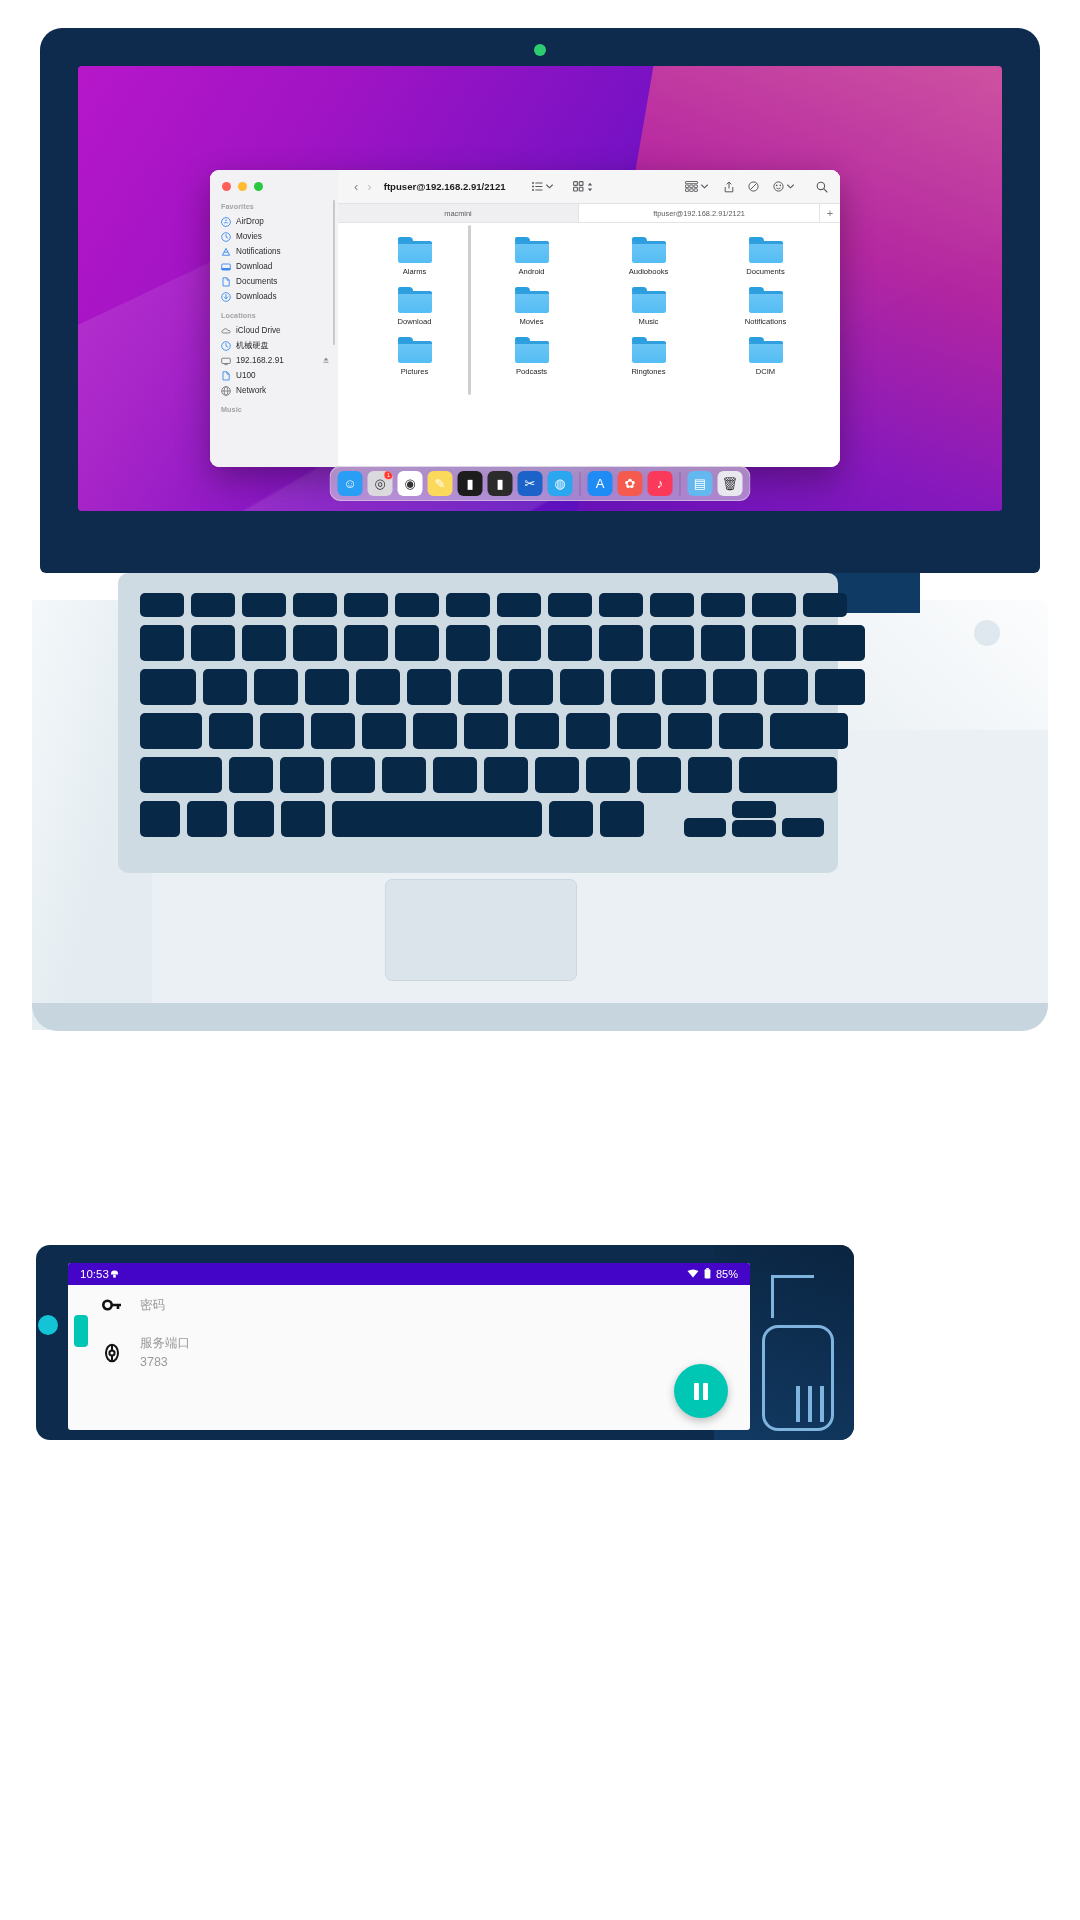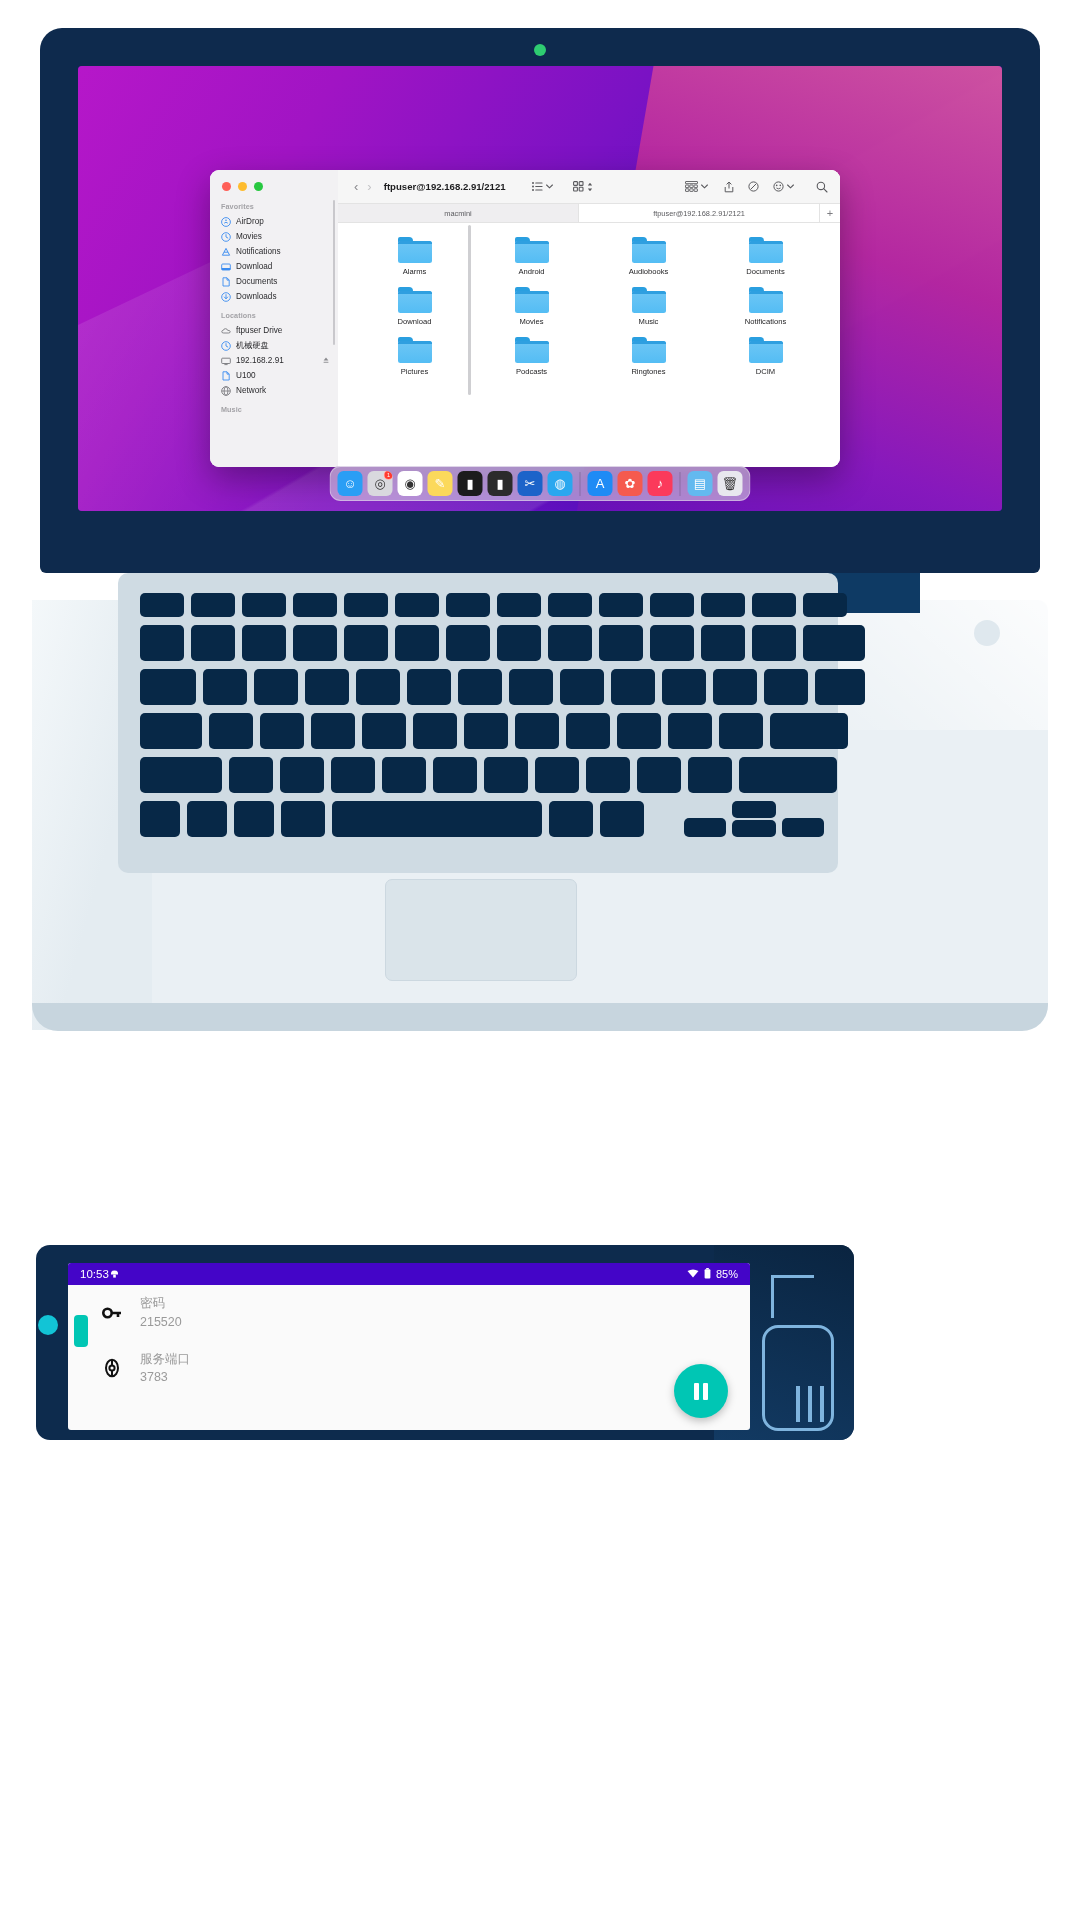--- a/index.html
+++ b/index.html
@@ -316,21 +316,21 @@
               </div>
             </div>
           <div class="sb-head" style="margin-top:7px">Locations</div>
           <div id="loc-list">
               <div class="sb-row">
                 <span class="sb-ico">
                   <svg width="10" height="10" viewBox="0 0 10 10">
                     <path d="M2.6 7 Q.7 7 .8 5.6 Q.9 4.4 2.3 4.3 Q2.7 2.6 4.6 2.7 Q6.3 2.8 6.6 4.3 Q9.2 4.3 9.2 5.7 Q9.2 7 7.6 7 Z" fill="none" stroke="#6e6e73" stroke-width=".8"></path>
                   </svg>
                 </span>
-                <span>ftpuser Drive</span>
+                <span>iCloud Drive</span>
               </div>
               <div class="sb-row">
                 <span class="sb-ico">
                   <svg width="10" height="10" viewBox="0 0 10 10">
                     <circle cx="5" cy="5" r="4.3" fill="none" stroke="#3b8cf0" stroke-width=".9"></circle>
                     <path d="M5 2.6 L5 5 L6.8 6" stroke="#3b8cf0" stroke-width=".9" fill="none" stroke-linecap="round"></path>
                   </svg>
                 </span>
                 <span>机械硬盘</span>
               </div>
@@ -638,21 +638,20 @@
         <div class="listrow">
           <div class="rowicon">
             <svg width="22" height="22" viewBox="0 0 22 22">
               <circle cx="6.5" cy="11" r="4.2" fill="none" stroke="#111" stroke-width="2.6"></circle>
               <path d="M10.4 11 H20" stroke="#111" stroke-width="2.6"></path>
               <path d="M17 11 V15" stroke="#111" stroke-width="2.6"></path>
             </svg>
           </div>
           <div class="rowtxt">
             <div class="rlabel">密码</div>
-            <div class="rvalue">215520</div>
           </div>
         </div>
         <div class="listrow">
           <div class="rowicon">
             <svg width="22" height="22" viewBox="0 0 22 22">
               <ellipse cx="11" cy="11" rx="6" ry="8.2" fill="none" stroke="#111" stroke-width="2"></ellipse>
               <circle cx="11" cy="11" r="2.6" fill="none" stroke="#111" stroke-width="2"></circle>
               <path d="M11 2.8 V8.4 M11 13.6 V19.2" stroke="#111" stroke-width="2"></path>
             </svg>
           </div>

